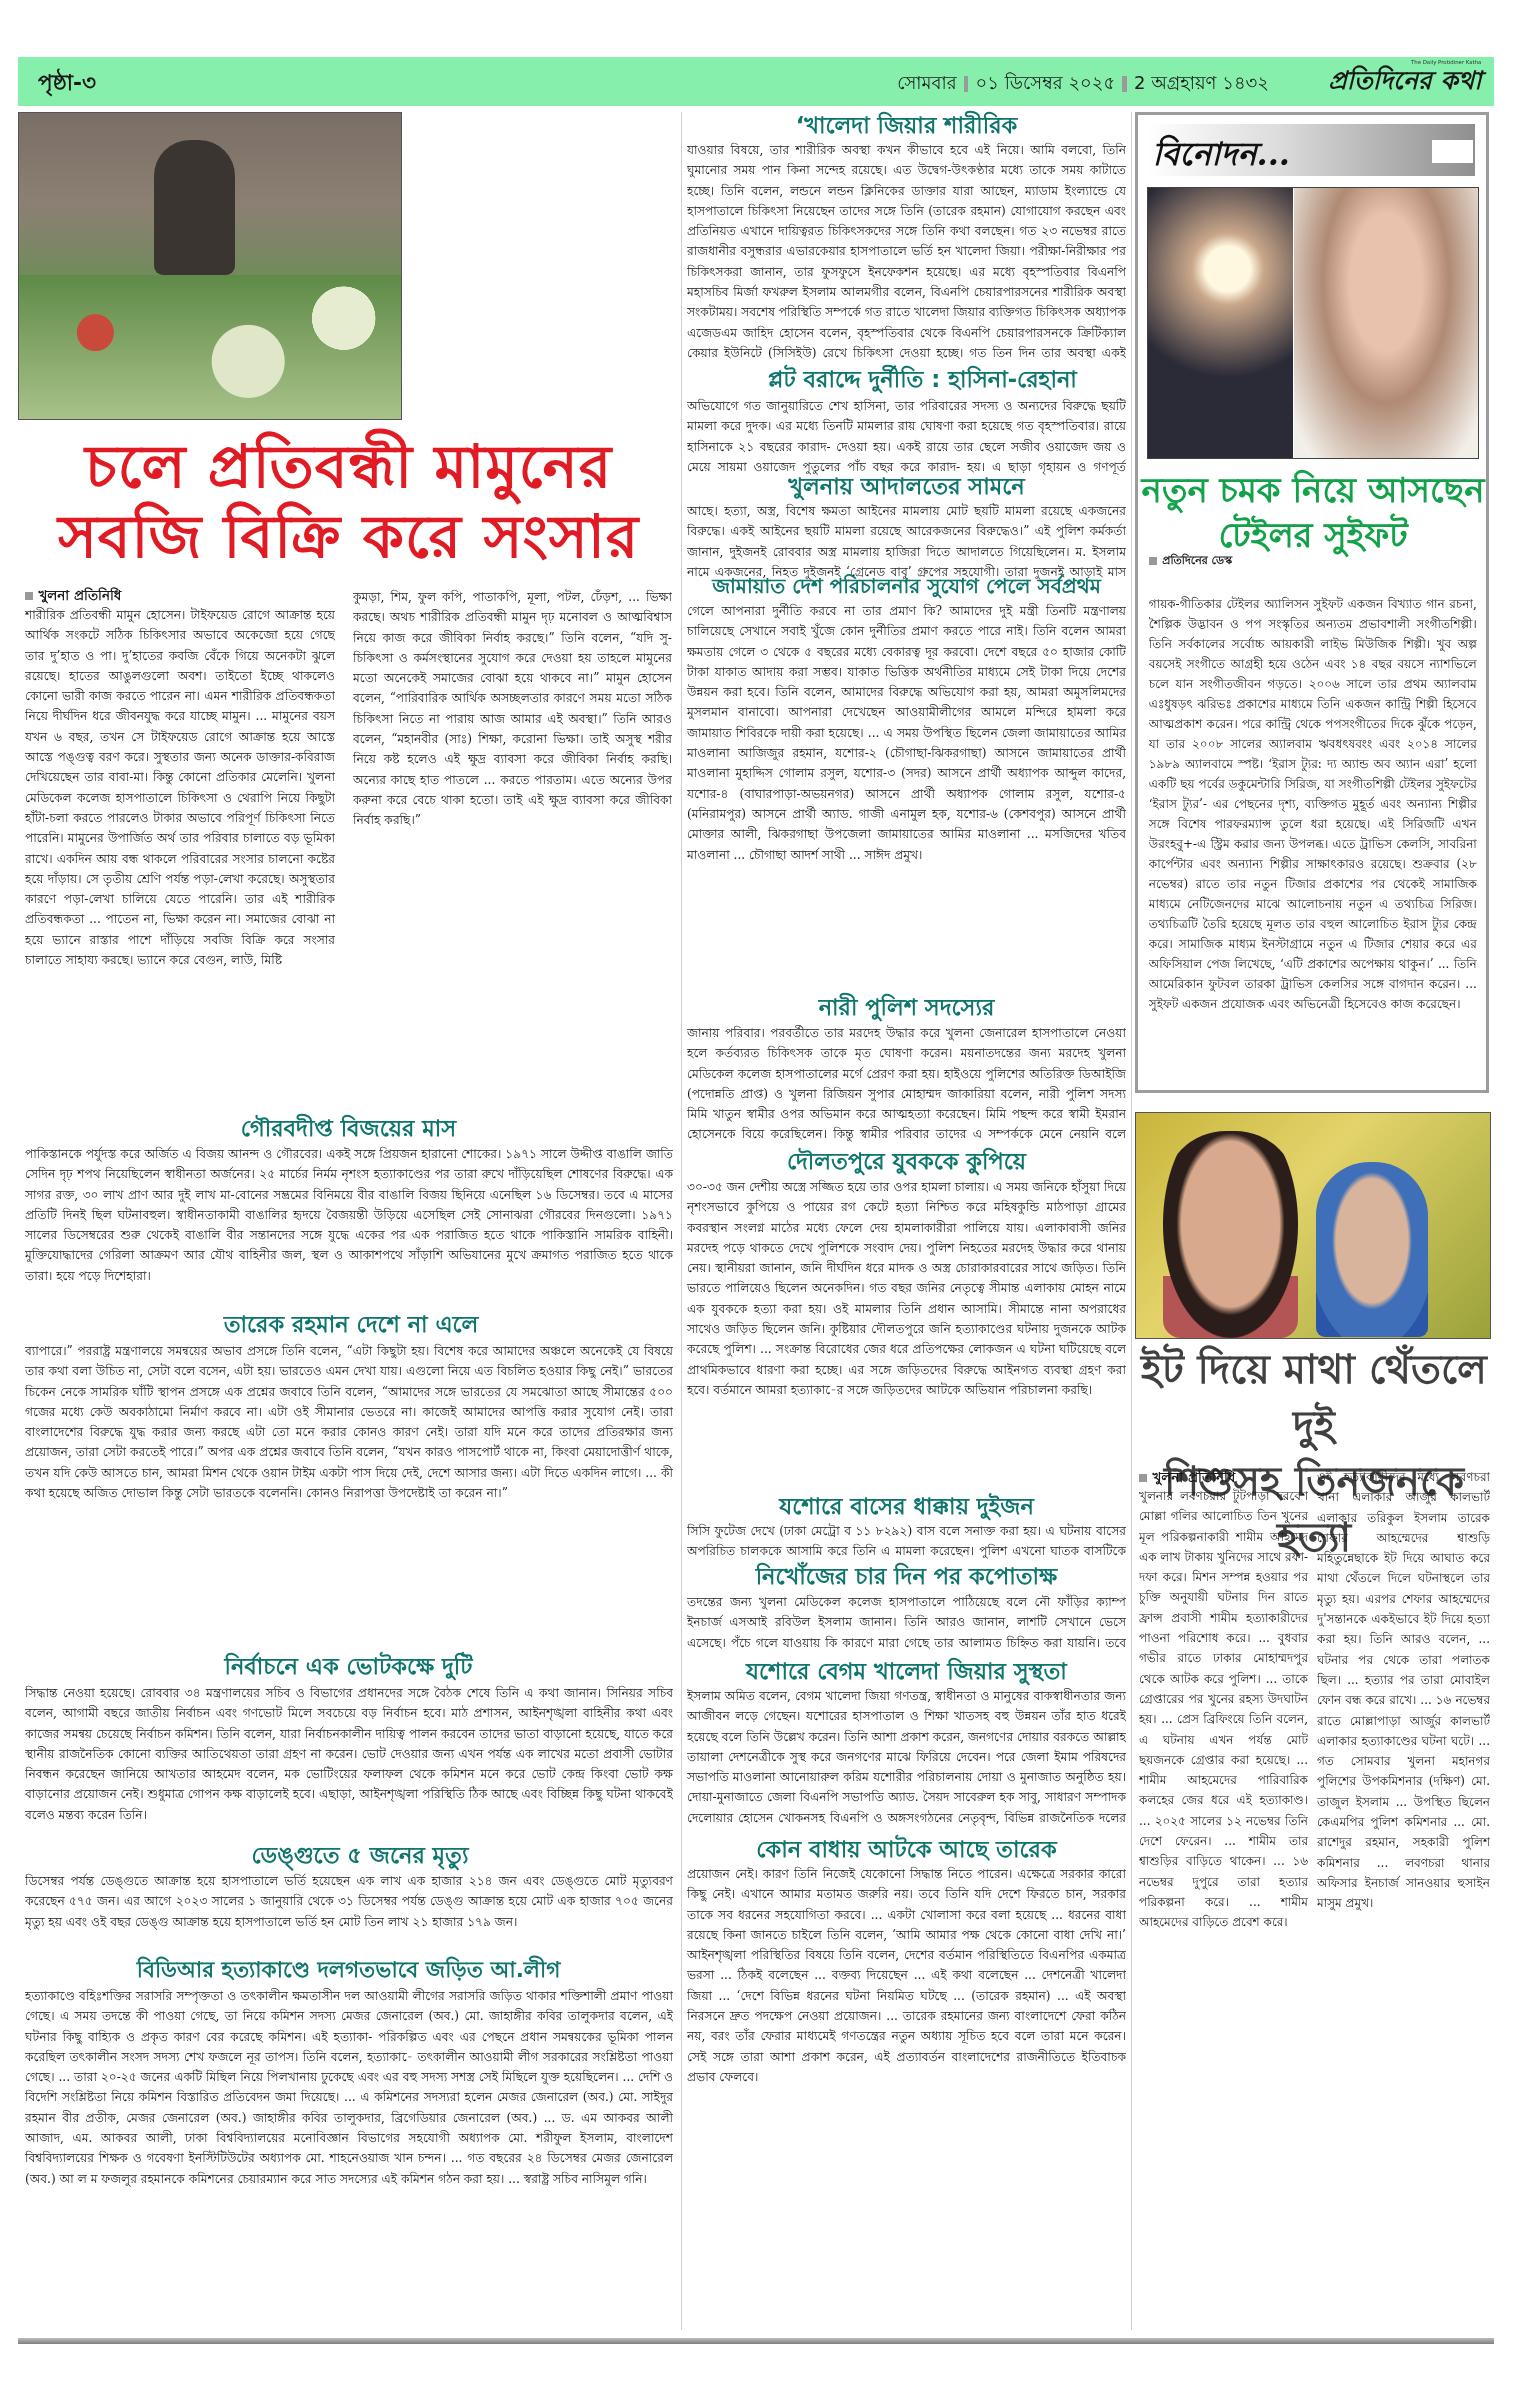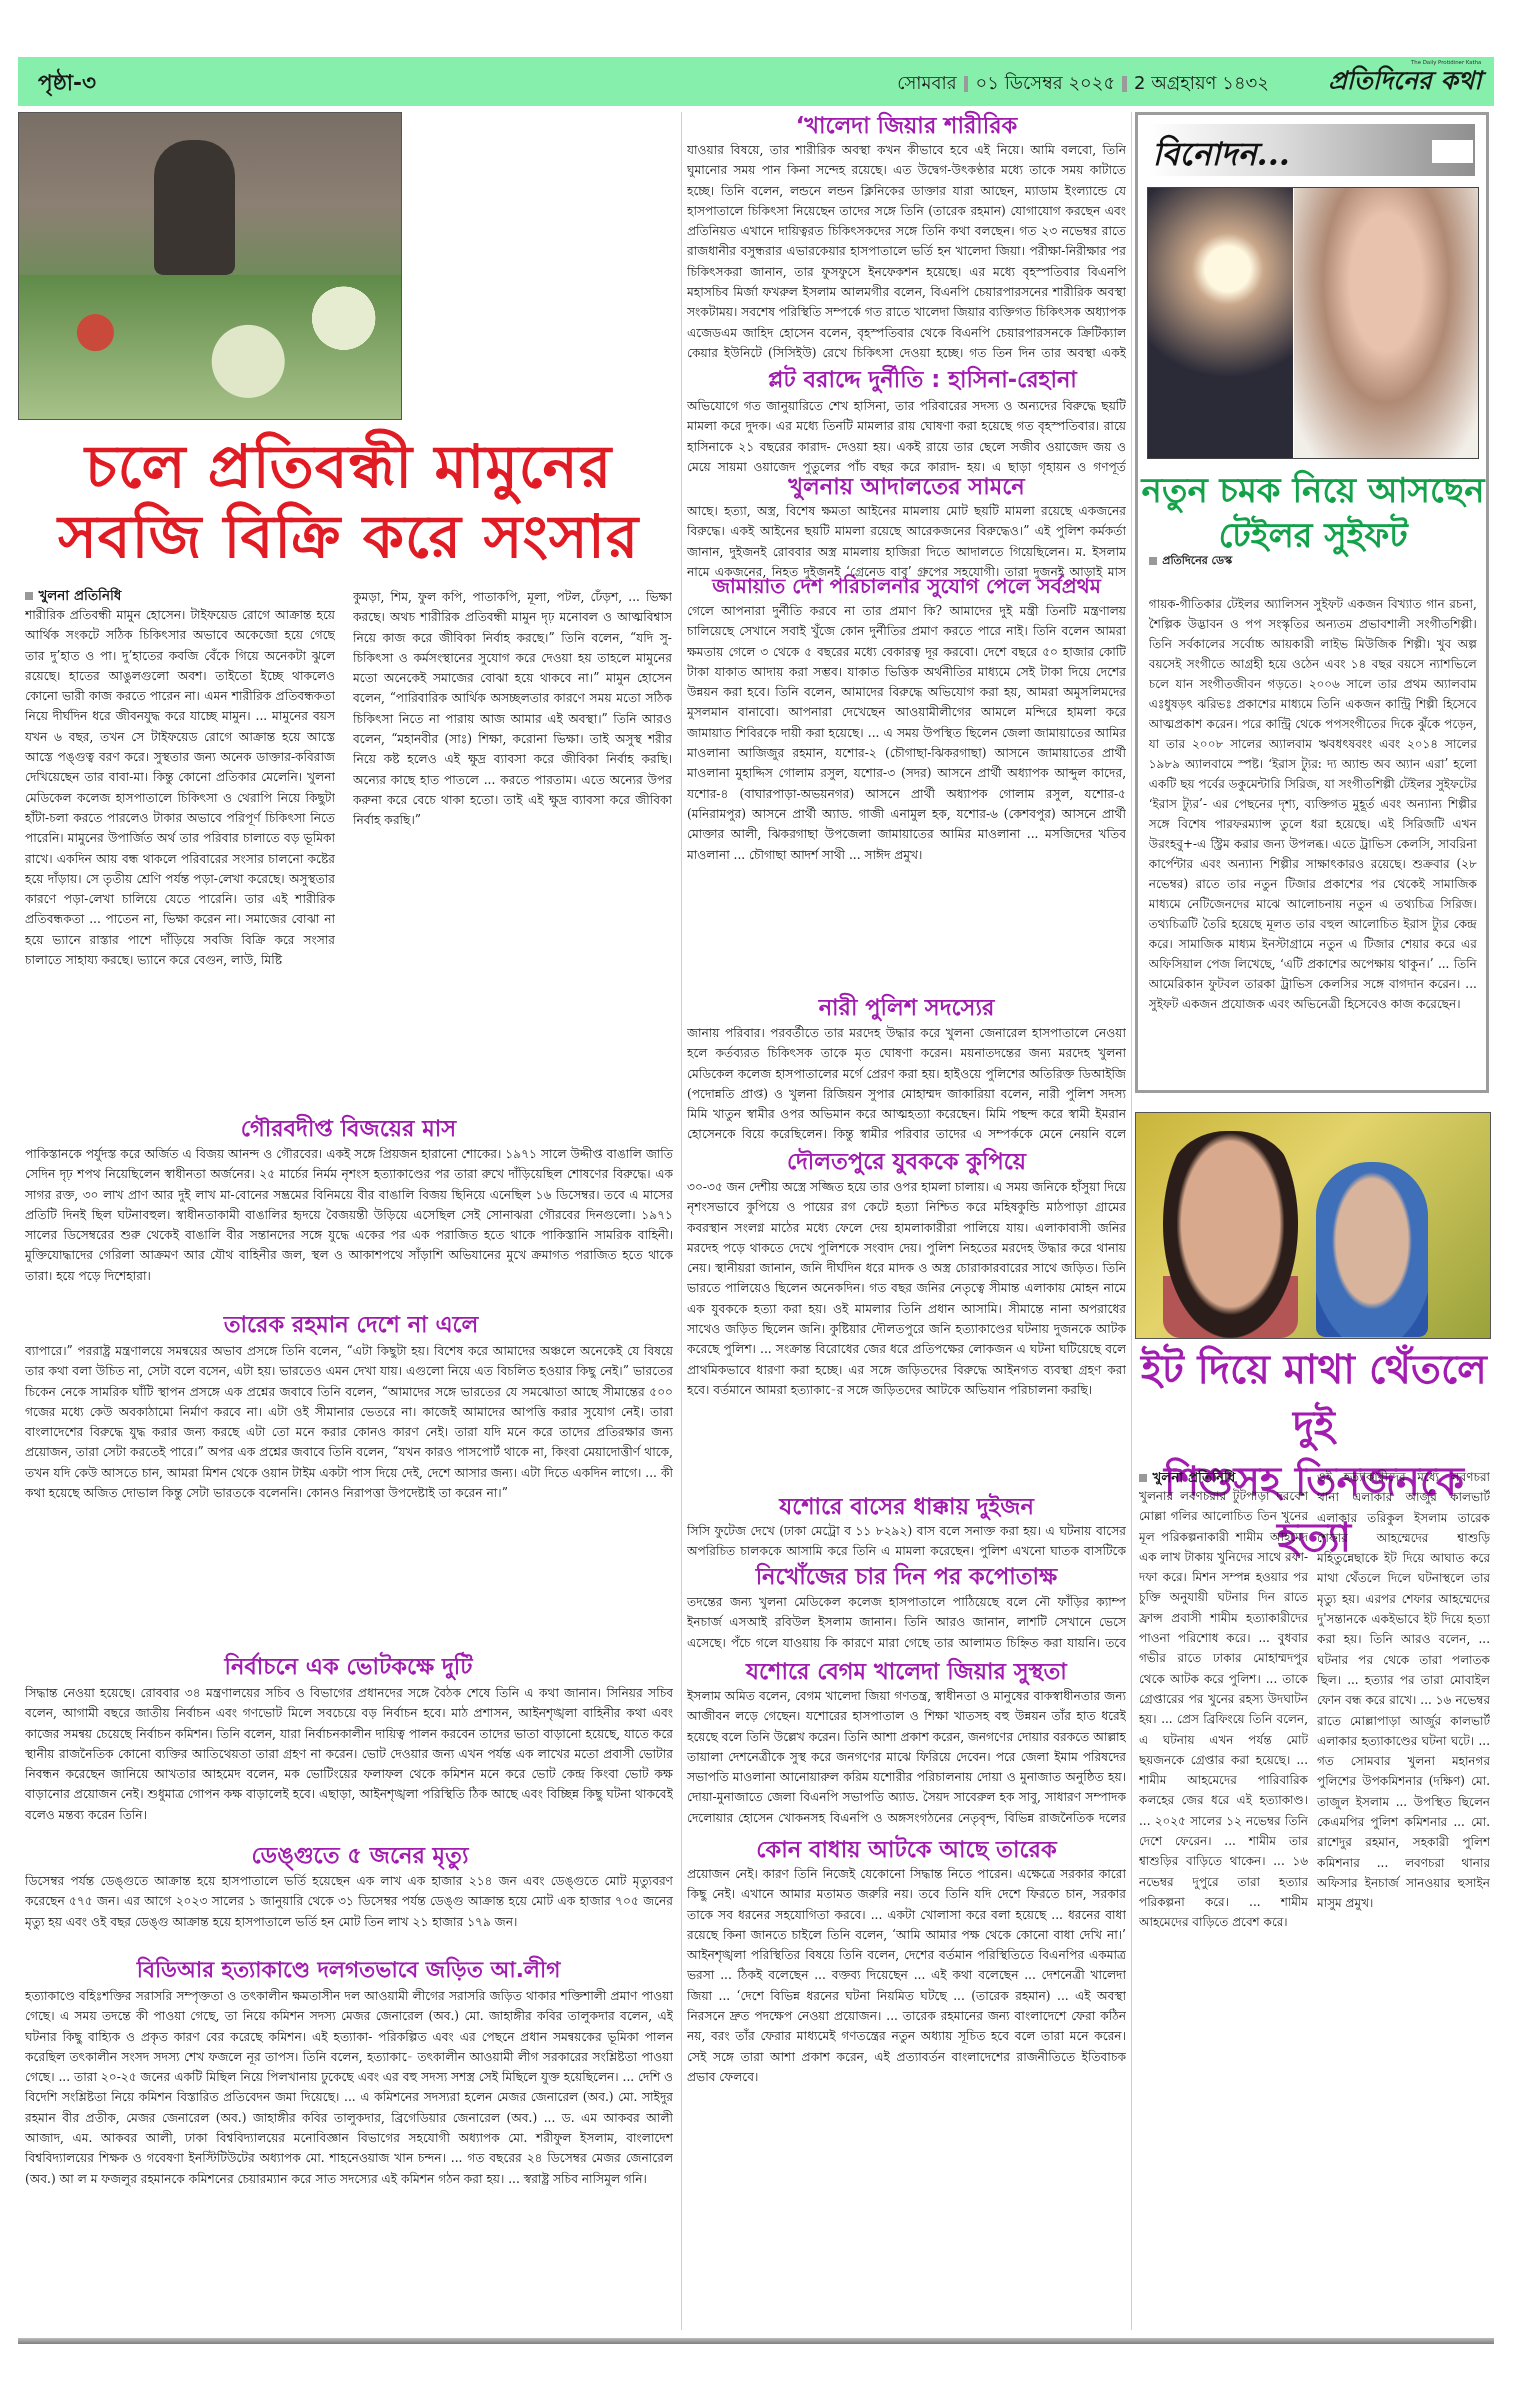--- a/index.html
+++ b/index.html
@@ -24,21 +24,21 @@
                  linear-gradient(180deg, #5f8a48, #a8c28a); }
 
   .headline-red { left: 18px; top: 432px; width: 661px; color: #e01b24; text-align: center;
      font-family: "DejaVu Sans", sans-serif; font-weight: bold; font-size: 59px; line-height: 70px; letter-spacing: 0.9px; }
 
   .byline { font-size: 13.5px; font-weight: bold; }
   .byline .sq { display:inline-block; width: 8px; height: 8px; background:#999; margin-right: 5.4px; vertical-align: middle; }
 
   .col-text { font-family: "DejaVu Serif", serif; font-size: 12.2px; line-height: 20.3px; text-align: justify; color: #1c1c1c; overflow: hidden; }
 
-  .sub-head { font-size: 22.5px; font-weight: bold; text-align: center; line-height: 31px; color: #a21caf; }
+  .sub-head { font-size: 22.5px; font-weight: bold; text-align: center; line-height: 31px; color: #0f766e; }
 
   .rule-v { background: #cfcfcf; width: 0.9px; }
 
   
   .ent-box { left: 1135px; top: 112px; width: 354px; height: 981px; border: 3.6px solid #9c9c9c; background: #fff; box-sizing: border-box; }
   .ent-bar { left: 9px; top: 9px; width: 328px; height: 52px; background: linear-gradient(90deg, #ffffff 0%, #dcdcdc 40%, #8f8f8f 100%); }
   .ent-title { left: 5.4px; top: 5.4px; font-size: 32px; font-style: italic; font-weight: bold; font-family: "DejaVu Serif", serif; color: #111; }
   .ent-whitebox { right: 1.8px; top: 16px; width: 41px; height: 23.4px; background: #fff; }
   .ent-photo { left: 9px; top: 72px; width: 330px; height: 270px; border: 0.9px solid #444; display:flex; }
   .ent-photo .p1 { width: 44%; height: 100%; background: radial-gradient(circle at 55% 30%, #fff8e0 0 22.5px, #c9a78a 36px, #2b2b38 108px); }
@@ -46,21 +46,21 @@
   .ent-head { left: 3.6px; top: 353px; width: 343px; color: #13a24a; font-weight: bold; font-size: 34px; line-height: 45px; text-align: center; }
   .ent-text { left: 10.8px; top: 479px; width: 328px; height: 486px; font-size: 12px; line-height: 20px; }
 
   
   .photo-kids { left: 1135px; top: 1112px; width: 354px; height: 225px;
      background: linear-gradient(135deg, #c9b53b 0%, #e3d36a 40%, #9aa23a 100%); }
   .photo-kids .boy { position:absolute; left: 27px; top: 18px; width: 135px; height: 207px; border-radius: 63px 63px 18px 18px;
      background: radial-gradient(ellipse at 50% 45%, #d8a98d 0 49px, #2b1e1a 54px, #2b1e1a 67px, transparent 68px), linear-gradient(180deg, transparent 70%, #b45555 70%); }
   .photo-kids .girl { position:absolute; left: 180px; top: 49px; width: 112px; height: 175px; border-radius: 54px 54px 9px 9px;
      background: radial-gradient(ellipse at 50% 45%, #d9b49c 0 36px, #3e6fb8 40px, #3e6fb8 63px, transparent 64px), linear-gradient(180deg, transparent 65%, #2a55a8 65%); }
-  .headline-pink { left: 1134px; top: 1341px; width: 360px; color: #a21caf; font-weight: bold; font-size: 40px; line-height: 56px; text-align: center; }
+  .headline-pink { left: 1134px; top: 1341px; width: 360px; color: #404040; font-weight: bold; font-size: 40px; line-height: 56px; text-align: center; }
 
   .bottom-rule { left: 18px; top: 2338px; width: 1476px; height: 6.3px; background: linear-gradient(180deg, #bdbdbd, #7e7e7e); }
 </style>
 </head>
 <body>
 
 <div class="abs header">
   <div class="abs page-no">পৃষ্ঠা-৩</div>
   <div class="abs dateline">
     <span>সোমবার</span><span class="sep"></span><span>০১ ডিসেম্বর ২০২৫</span><span class="sep"></span><span>2 অগ্রহায়ণ ১৪৩২</span>

